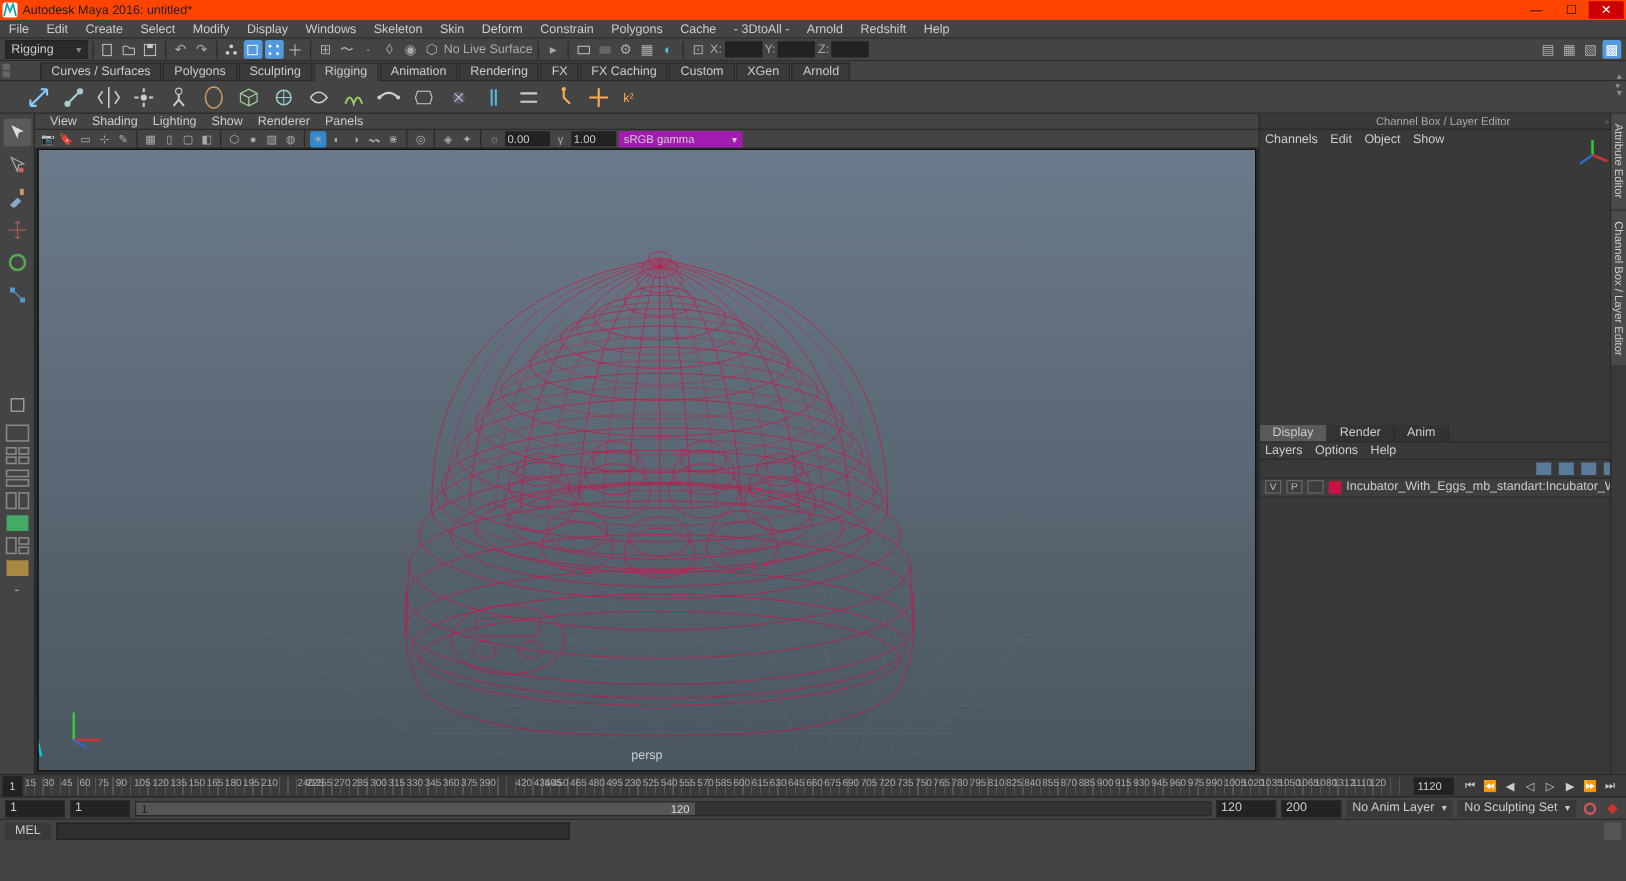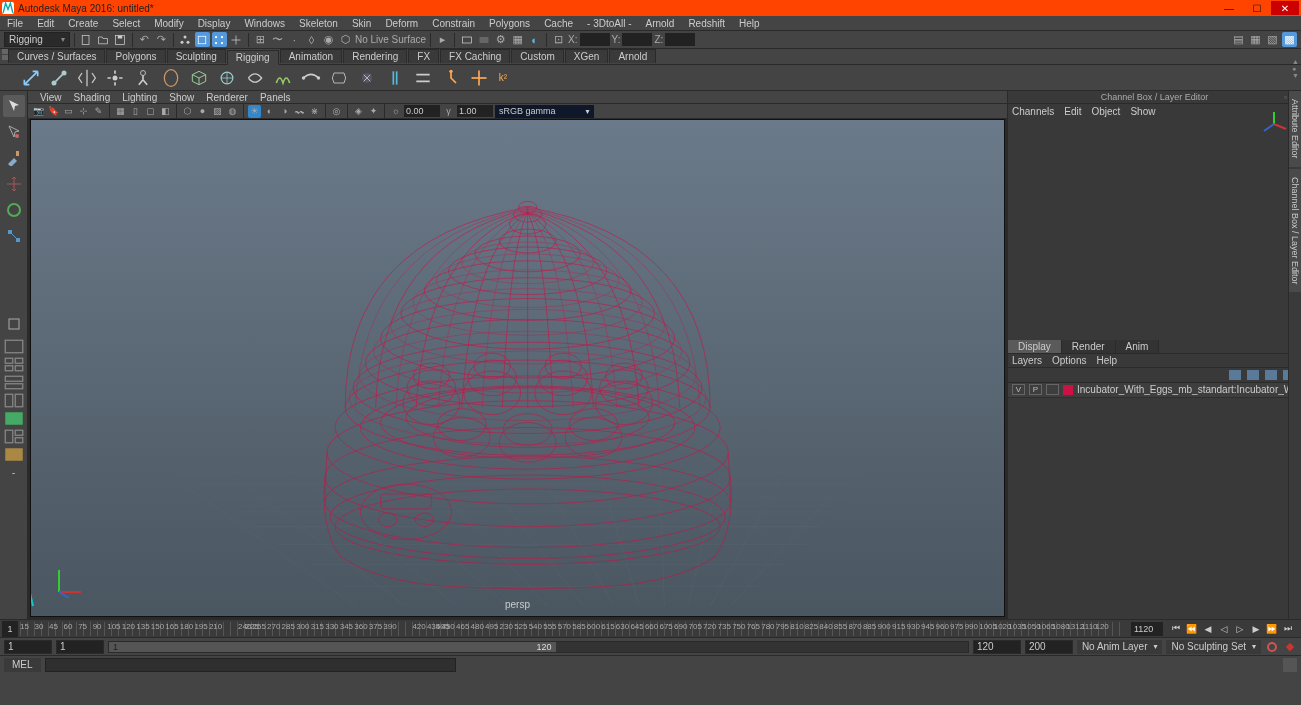--- a/index.html
+++ b/index.html
@@ -22,21 +22,21 @@
 .dropdown-box::after { content: '▾'; margin-left: 18px; font-size: 8px; color: #888; }
 .tb-sep { width: 1px; height: 14px; background: #2a2a2a; margin: 0 2px; }
 .tb-icon { width: 15px; height: 15px; display: inline-flex; align-items: center; justify-content: center; color: #aaa; font-size: 11px; cursor: pointer; }
 .tb-icon.active { background: #5599dd; color: #fff; border-radius: 2px; }
 .tb-icon svg { width: 12px; height: 12px; }
 .tb-input { background: #222; border: none; color: #ccc; height: 13px; width: 30px; font-size: 9px; padding: 0 2px; }
 .tb-label { font-size: 10px; color: #aaa; }
 .tb-right { margin-left: auto; display: flex; gap: 2px; }
 
 
-.shelf-tabs { background: #444444; height: 16px; display: flex; align-items: flex-start; border-bottom: 1px solid #2a2a2a; padding-left: 8px; }
+.shelf-tabs { background: #444444; height: 16px; display: flex; align-items: center; border-bottom: 1px solid #2a2a2a; padding-left: 32px; }
 .shelf-tab { padding: 1px 8px; font-size: 10px; color: #ccc; background: #3a3a3a; border: 1px solid #2a2a2a; border-bottom: none; margin-right: 1px; cursor: pointer; }
 .shelf-tab.active { background: #444444; border-bottom: 1px solid #444; position: relative; top: 1px; }
 .shelf-pre { position: absolute; left: 2px; display:flex; flex-direction:column; gap:1px; }
 .shelf-pre div { width: 6px; height: 5px; background: #666; }
 
 
 .shelf-icons { background: #444444; height: 26px; display: flex; align-items: center; padding: 0 4px 0 20px; gap: 6px; border-bottom: 1px solid #2a2a2a; position: relative; }
 .shelf-icon { width: 22px; height: 22px; display: inline-flex; align-items:center; justify-content:center; cursor:pointer; }
 .shelf-icon svg { width: 20px; height: 20px; }
 
@@ -49,21 +49,21 @@
 .lt-gap { height: 58px; }
 .lt-icon-sm { width:20px; height:14px; display:flex; align-items:center; justify-content:center; cursor:pointer; }
 
 .viewport-wrap { flex:1; display:flex; flex-direction:column; background:#2a2a2a; }
 .vp-menu { height:13px; background:#444444; display:flex; align-items:center; padding:0 6px; border-bottom:1px solid #2a2a2a; }
 .vp-menu .m { font-size:10px; color:#ccc; padding:0 6px; cursor:pointer; }
 .vp-toolbar { height:15px; background:#444444; display:flex; align-items:center; padding:0 4px; gap:2px; border-bottom:1px solid #2a2a2a; }
 .vp-tb-icon { width:13px; height:13px; display:inline-flex; align-items:center; justify-content:center; color:#aaa; font-size:9px; cursor:pointer; }
 .vp-tb-icon.on { background:#3388cc; border-radius:2px; }
 .vp-num { background:#222; border:none; color:#ccc; width:36px; height:12px; font-size:9px; padding:0 2px; }
-.vp-dd { background:#0f172a; height:13px; font-size:9px; color:#ccc; padding:0 4px; display:inline-flex; align-items:center; }
+.vp-dd { background:#a21caf; height:13px; font-size:9px; color:#ccc; padding:0 4px; display:inline-flex; align-items:center; }
 .vp-dd::after { content:'▾'; margin-left:30px; font-size:8px; }
 
 .viewport { flex:1; background: linear-gradient(#6b7a8a, #4a5660); position:relative; border:1px solid #111; margin:0 2px 2px 2px; overflow:hidden;}
 .viewport .axis { position:absolute; left:22px; bottom:18px; }
 .viewport .persp-label { position:absolute; bottom:6px; left:50%; transform:translateX(-50%); color:#ccc; font-size:10px; }
 .viewport .maya-logo { position:absolute; left:-18px; bottom:6px; }
 
 
 .right-panel { width:294px; background:#393939; border-left:1px solid #2a2a2a; display:flex; flex-direction:column; position:relative; }
 .right-panel .hdr { height:13px; background:#393939; font-size:9px; color:#aaa; text-align:center; border-bottom:1px solid #2a2a2a; position:relative; padding-top:1px;}

